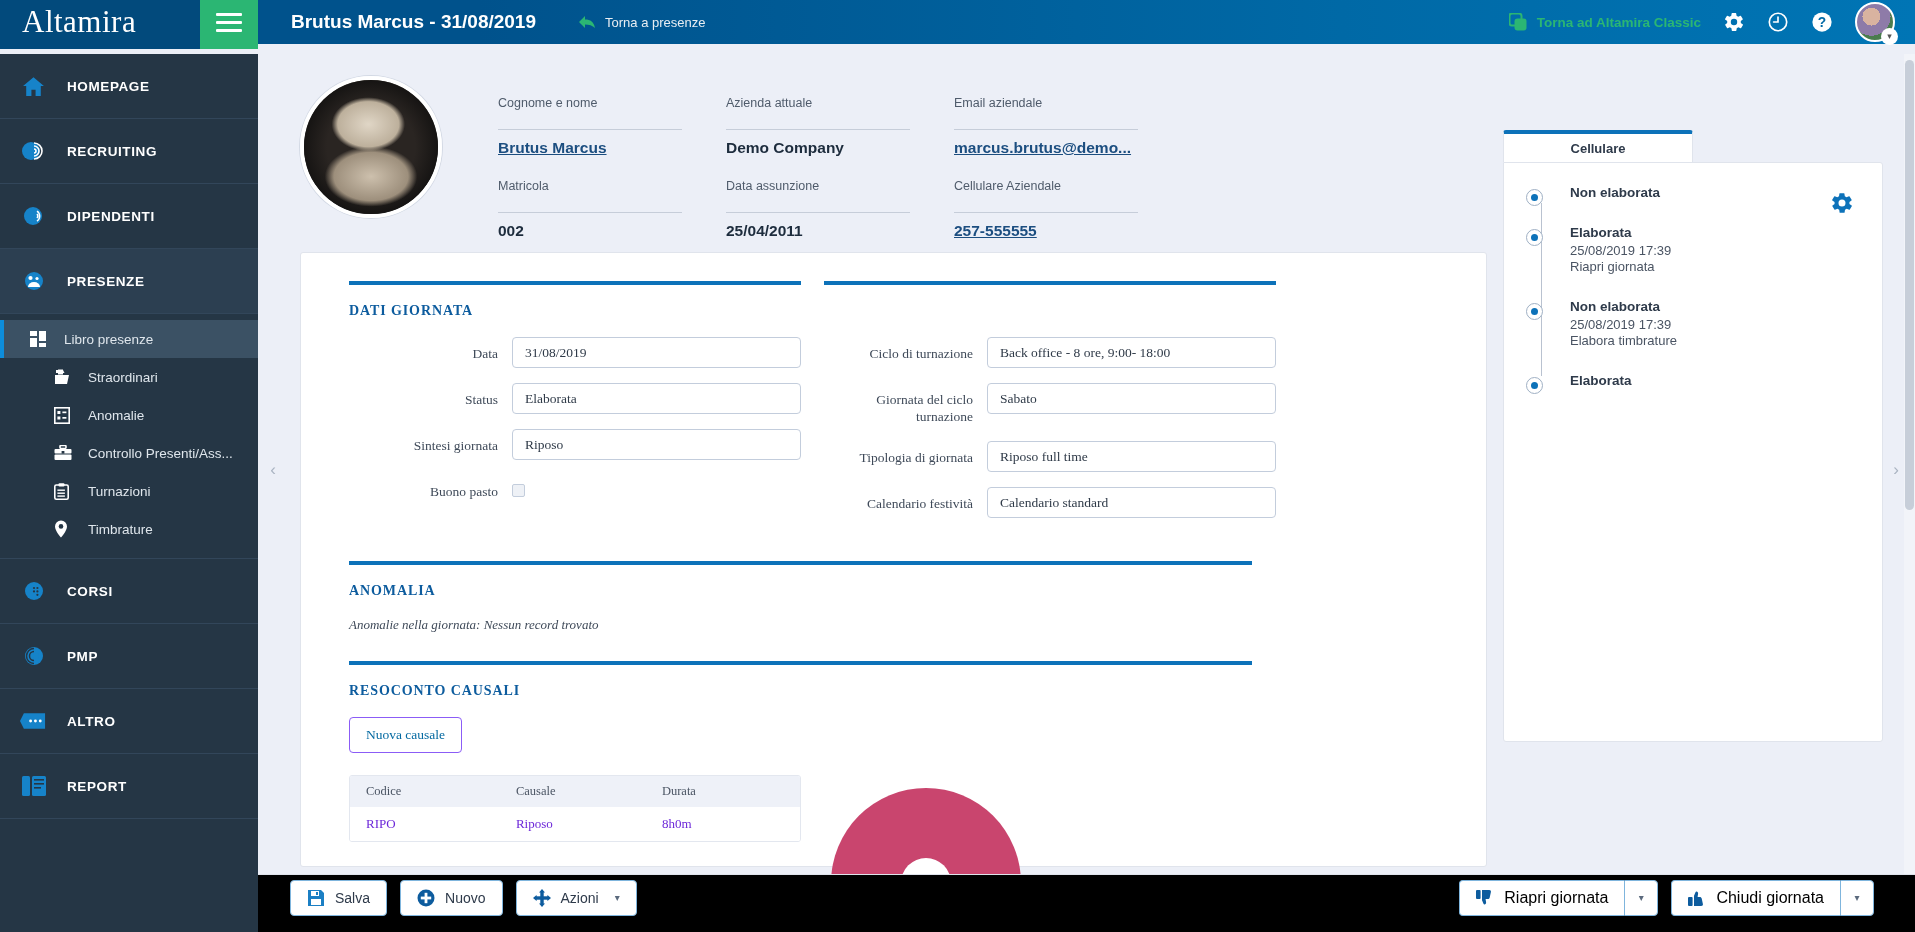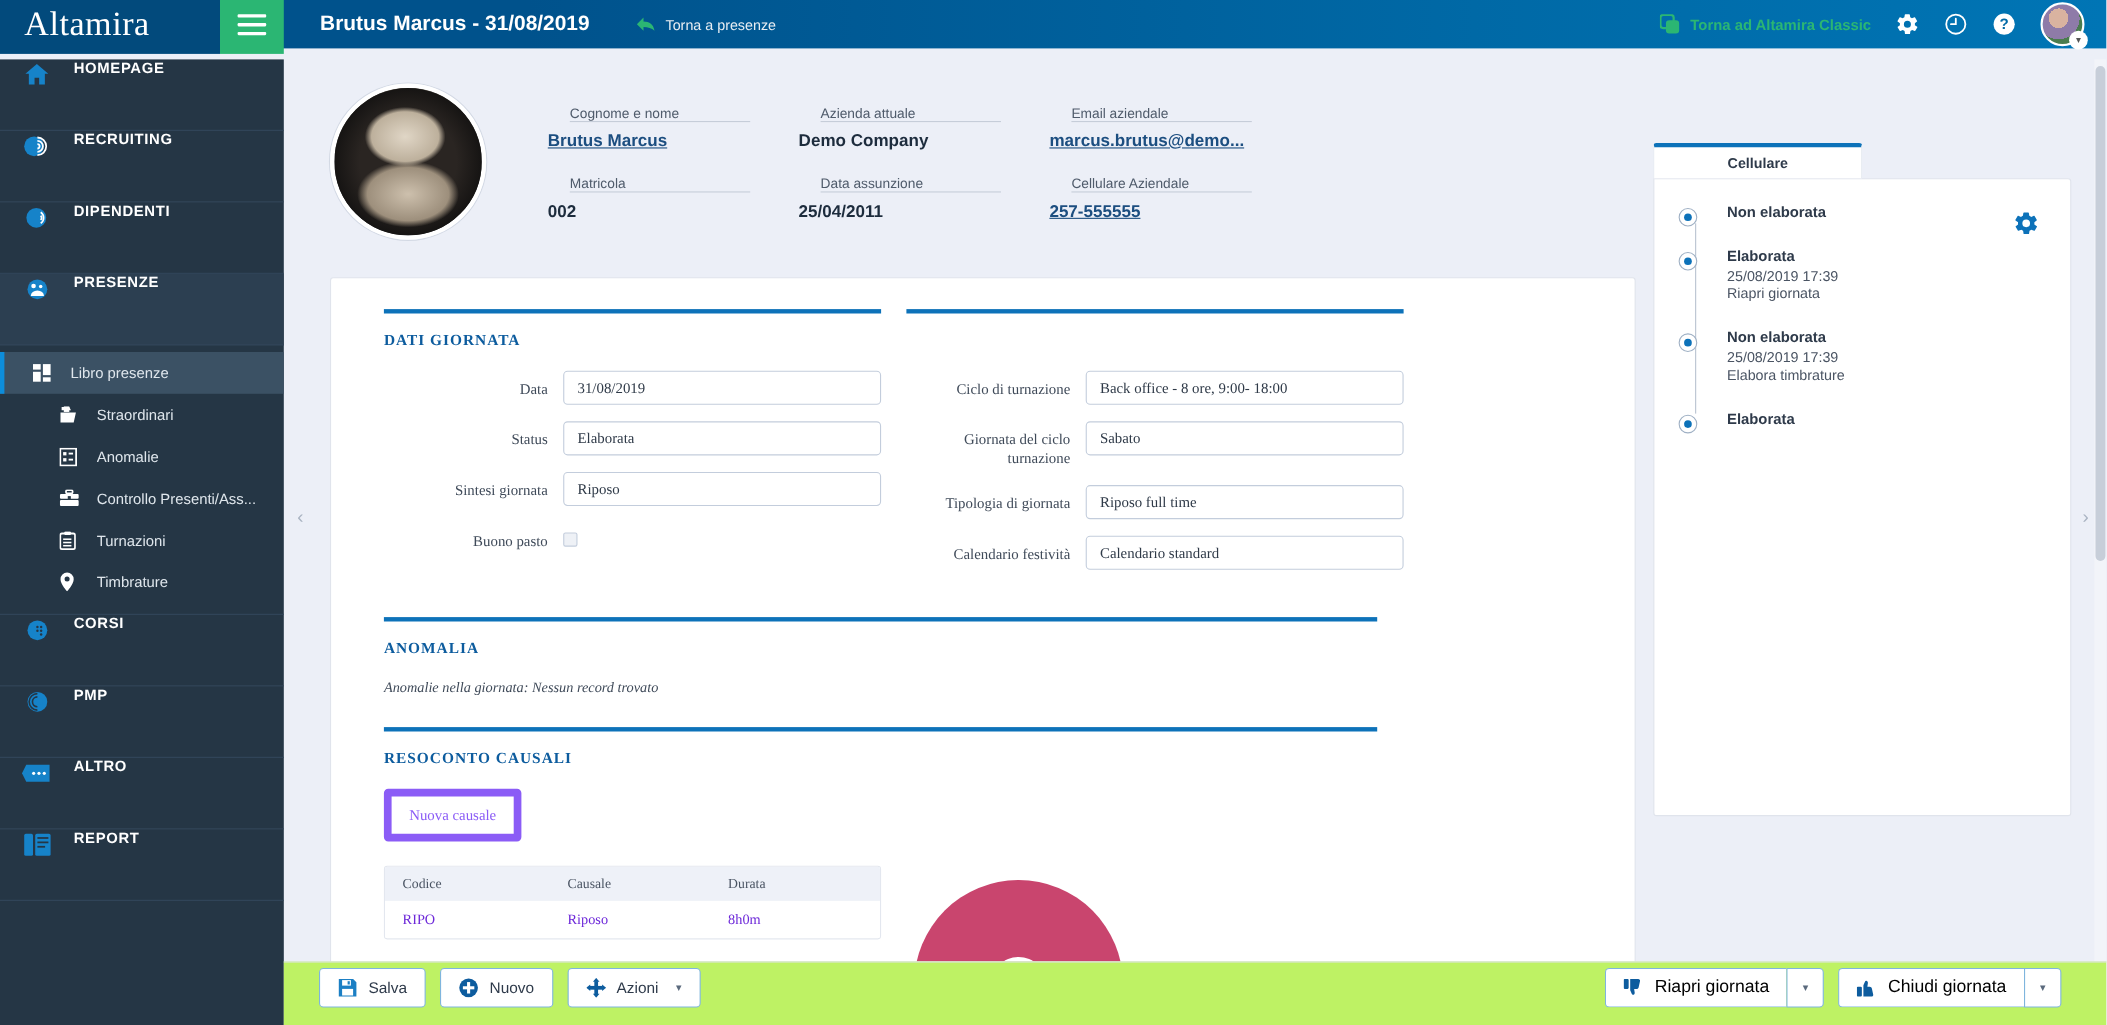--- a/index.html
+++ b/index.html
@@ -54,21 +54,21 @@
     border-radius: 50%; background: #fff; display: flex; align-items: center; justify-content: center;
     font-size: 9px; color: #555; line-height: 1;
   }
 
   
   .sidebar {
     position: absolute; top: 54px; left: 0; width: 258px; height: 878px;
     background: #253645; overflow: hidden; z-index: 30;
   }
   .nav-group {
-    height: 65px; display: flex; padding-left: 20px;
+    height: 65px; display: flex; align-items: center; padding-left: 20px;
     border-bottom: 1px solid #32465a; cursor: pointer;
   }
   .nav-group .gicon {
     width: 27px; height: 27px; margin-right: 20px; flex: 0 0 27px;
     display: flex; align-items: center; justify-content: center;
   }
   .nav-group .glabel {
     color: #fff; font-size: 13.5px; font-weight: bold; letter-spacing: .6px;
   }
   .nav-group.active { background: #2c3f51; }
@@ -101,22 +101,22 @@
     width: 100%; height: 100%;
     background:
       radial-gradient(ellipse 38% 28% at 48% 33%, #e0d6c6 0%, #bdb09c 60%, rgba(0,0,0,0) 72%),
       radial-gradient(ellipse 46% 30% at 50% 72%, #cdc0ad 0%, #9d8f7c 60%, rgba(0,0,0,0) 75%),
       radial-gradient(ellipse 60% 60% at 50% 50%, #2a2522 55%, #0a0a0a 100%);
   }
   .fields { display: flex; margin-left: 56px; gap: 0; padding-top: 20px; }
   .fcol { width: 184px; margin-right: 44px; }
   .frow { margin-bottom: 22px; }
   .flabel {
-    font-size: 12.5px; color: #4f5b6b; padding-bottom: 0;
-    border-bottom: 1px solid #c6cdd9; display: block; margin-left: 20px;
+    font-size: 12.5px; color: #4f5b6b; padding-bottom: 19px;
+    border-bottom: 1px solid #c6cdd9; display: block;
   }
   .fvalue { font-size: 15.5px; font-weight: bold; color: #1d2c3d; padding-top: 9px; display: block; }
   .fvalue.link { color: #1c4e80; text-decoration: underline; cursor: pointer; }
 
   
   .card {
     margin: 10px 0 0 42px; width: 1187px; background: #fff;
     border: 1px solid #e0e4ec; border-radius: 3px;
     padding: 0 0 24px 0; position: relative; min-height: 600px; font-family: Liberation Serif, serif;
   }
@@ -145,22 +145,22 @@
     cursor: text;
   }
   .checkbox {
     width: 13px; height: 13px; border: 1px solid #c3cddc; background: #eef1f6;
     border-radius: 2px; margin-top: 9px; cursor: pointer;
   }
 
   .anom-text { font-size: 13px; color: #3f4a59; font-style: italic; margin-bottom: 28px; }
 
   .btn-outline {
-    display: inline-block; border: 7px solid #8b5cf6; border-radius: 4px;
-    background: #fff; color: #8b5cf6; font-size: 13.5px;
+    display: inline-block; border: 1px solid #8b5cf6; border-radius: 4px;
+    background: #fff; color: #0369a1; font-size: 13.5px;
     padding: 9px 16px; cursor: pointer;
   }
 
   .tbl { width: 452px; margin-top: 22px; border: 1px solid #e3e7ef; border-radius: 3px; overflow: hidden; }
   .tbl .thead { display: flex; background: #eef1f8; height: 31px; align-items: center; }
   .tbl .thead div { font-size: 12.5px; color: #4a5463; }
   .tbl .trow { display: flex; height: 34px; align-items: center; background:#fff; }
   .tbl .trow div { font-size: 13px; color: #6d28d9; }
   .c1 { width: 168px; padding-left: 16px; }
   .c2 { width: 148px; }
@@ -210,21 +210,21 @@
     position: absolute; top: 455px; width: 22px; height: 30px;
     display: flex; align-items: center; justify-content: center;
     color: #aab4c2; font-size: 17px; cursor: pointer; z-index: 20;
   }
   .arrow-l { left: 262px; }
   .arrow-r { right: 8px; }
 
   
   .bottombar {
     position: absolute; bottom: 0; left: 258px; width: 1657px; height: 58px;
-    background: #bef264; border-top: 1px solid #dfe3eb;
+    background: #000000; border-top: 1px solid #dfe3eb;
     display: flex; align-items: center; padding: 0 28px 12px 32px; z-index: 35;
   }
   .bbtn {
     display: flex; align-items: center; gap: 10px;
     border: 1px solid #7fb5dd; border-radius: 4px; background: #fff;
     height: 36px; padding: 0 16px; margin-right: 13px; cursor: pointer;
   }
   .bbtn .lbl { font-size: 14px; color: #2e3a4a; white-space: nowrap; }
   .bbtn .caret { font-size: 10px; color: #5b6a7d; margin-left: 6px; }
   .split { display: flex; margin-right: 13px; }

